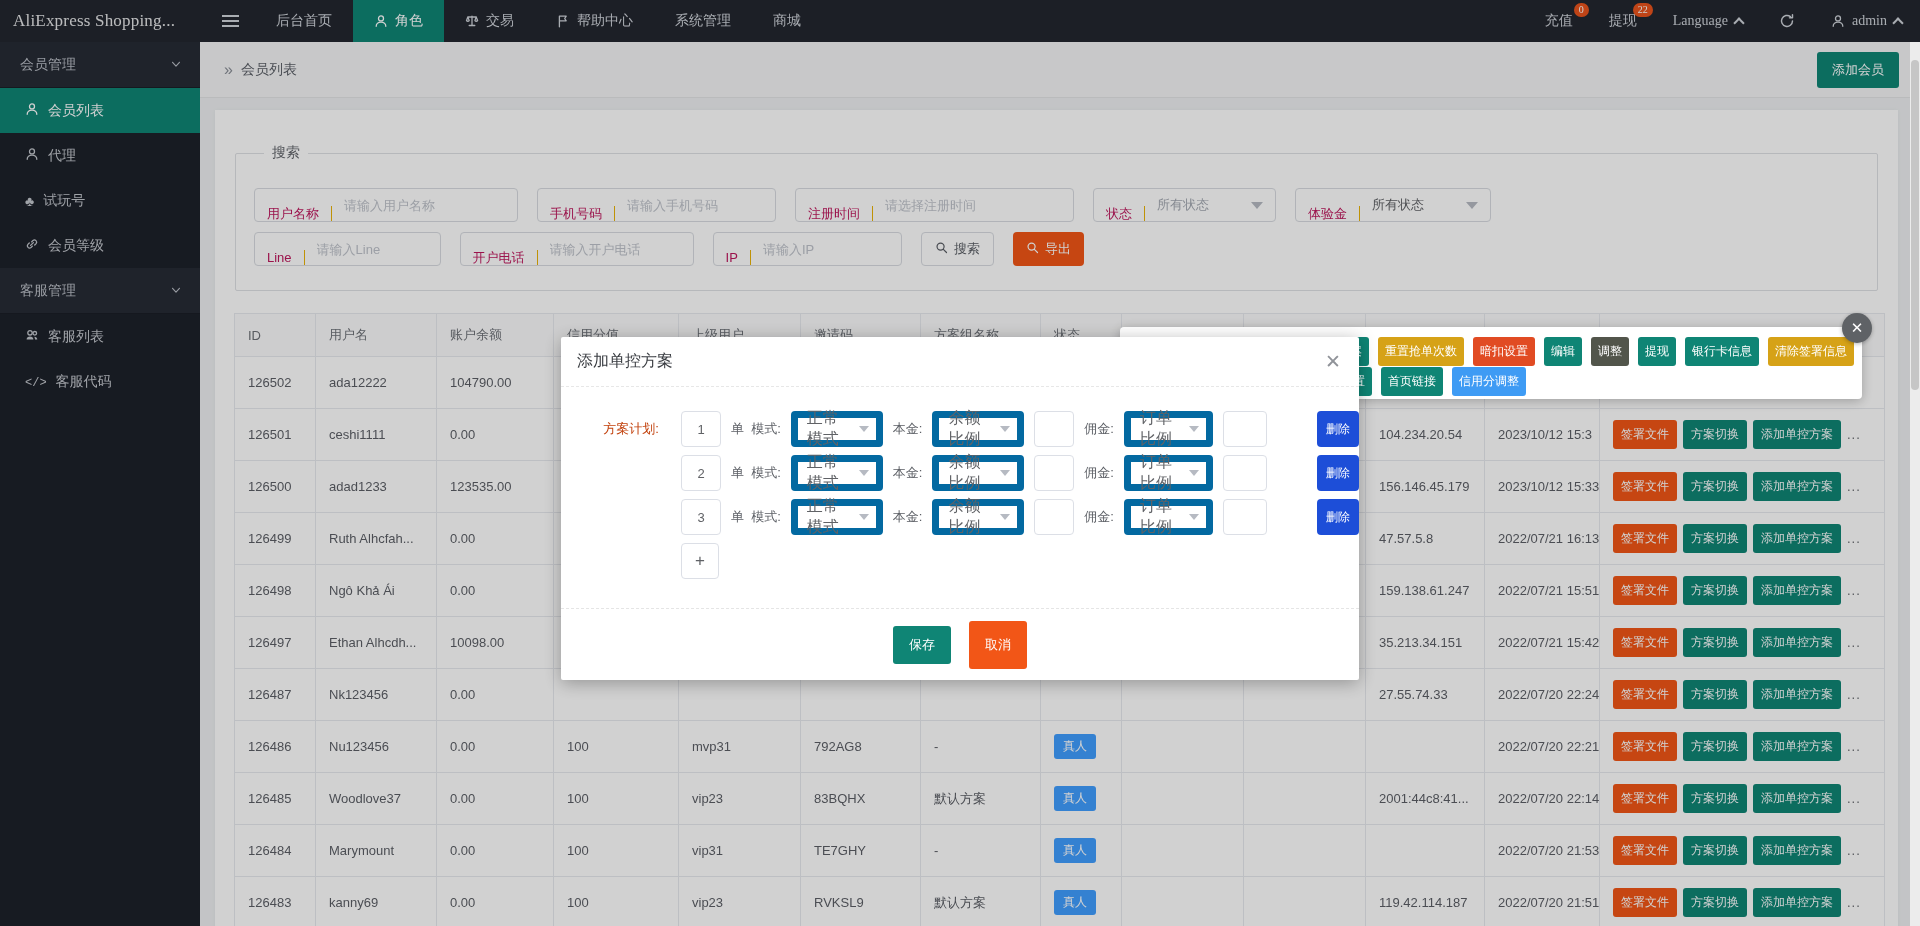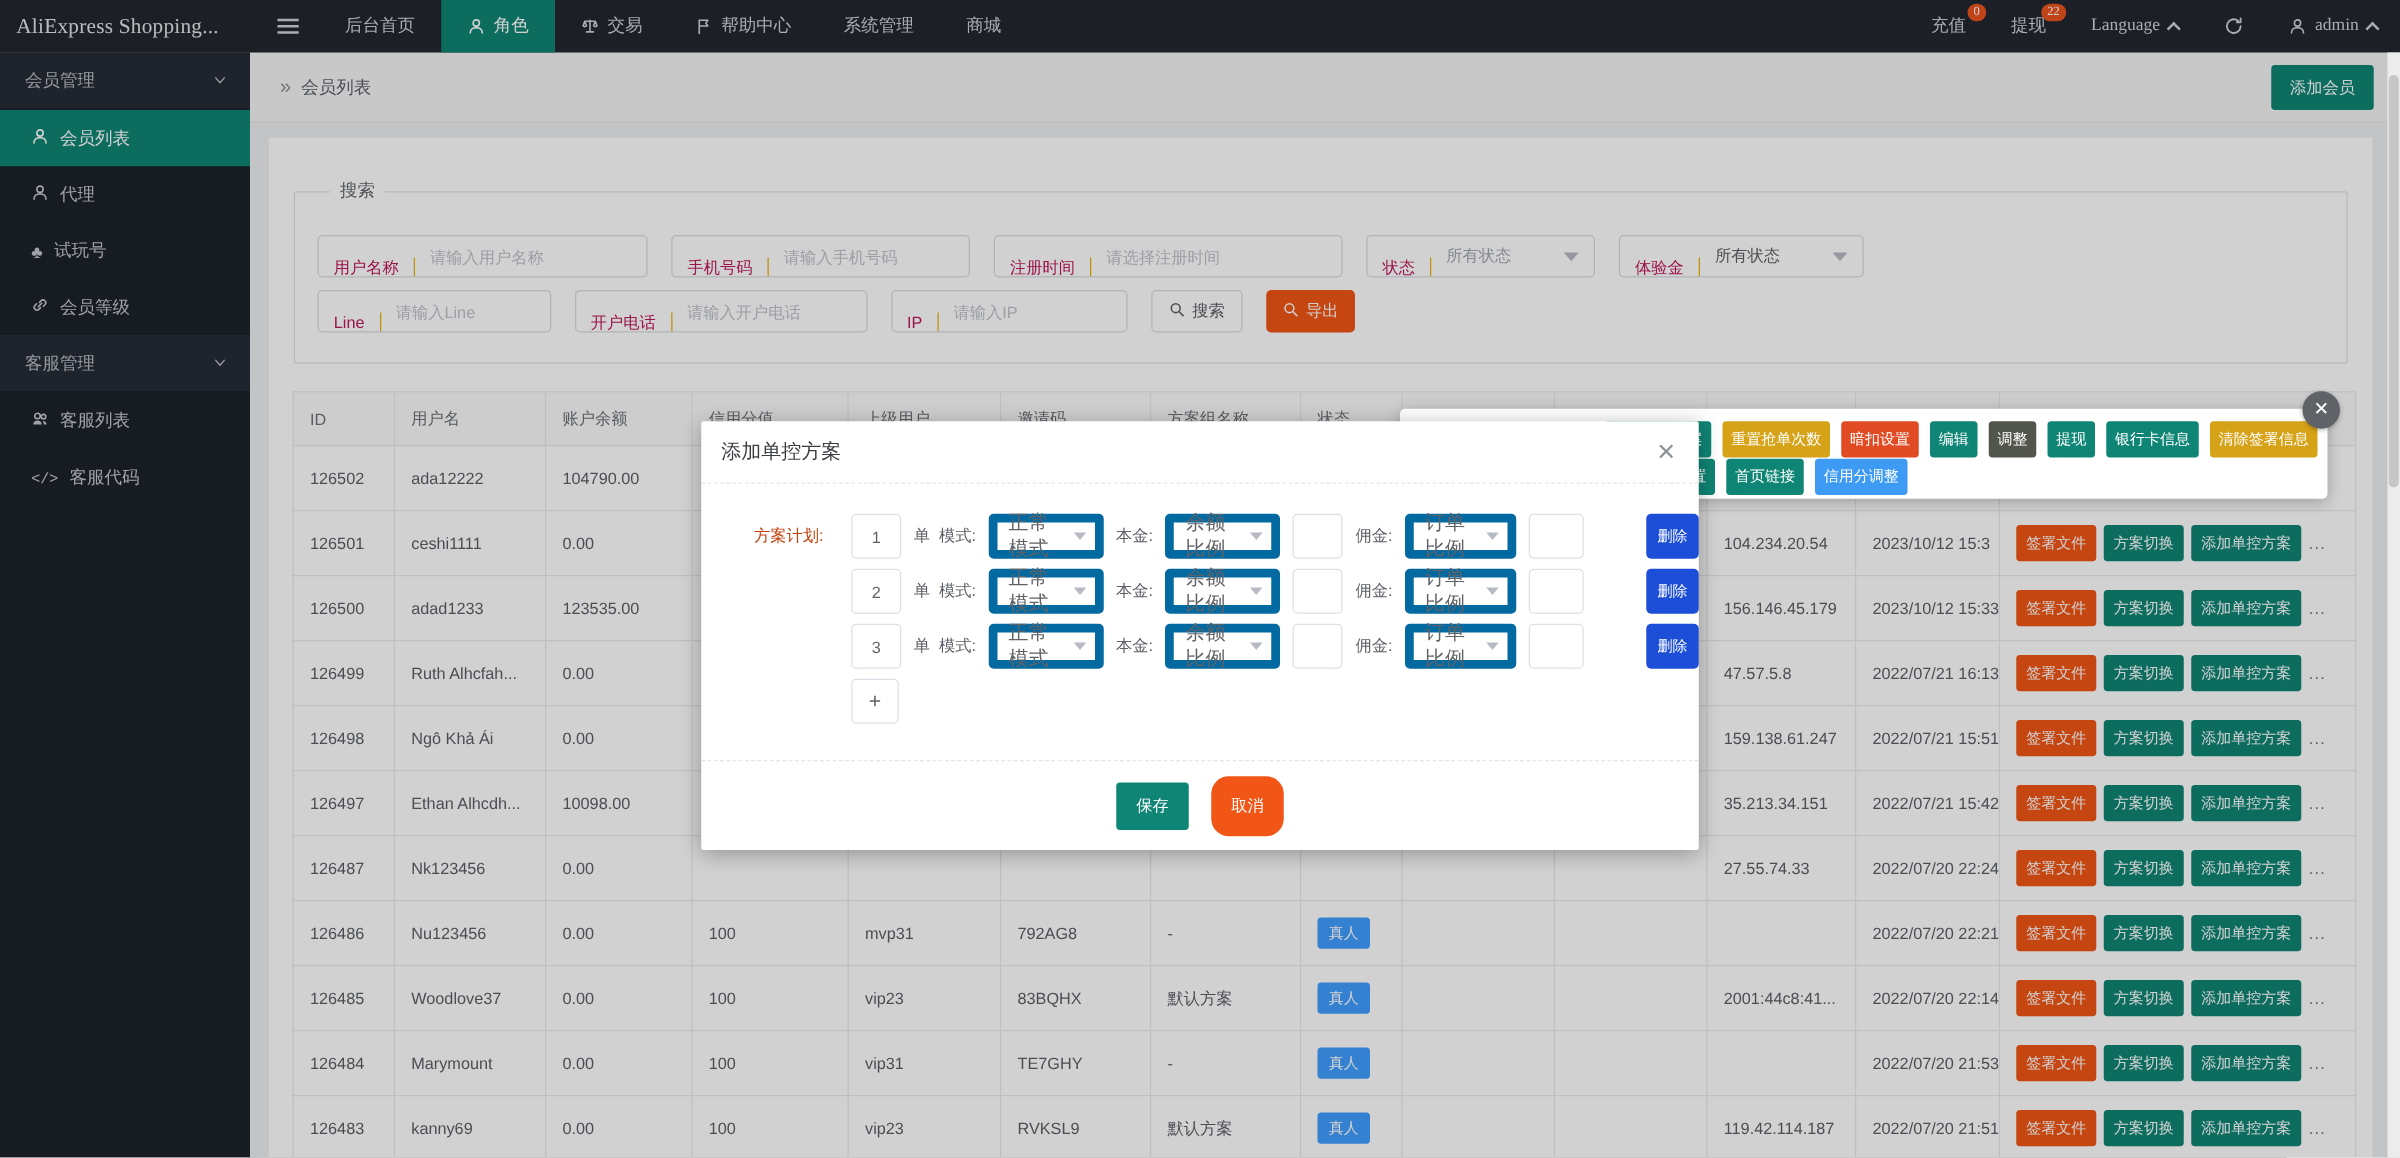--- a/index.html
+++ b/index.html
@@ -84,21 +84,21 @@
   .m-label { width:80px; text-align:center; font-size:13px; color:#c2410c; flex:none; }
   .m-num { width:40px; height:36px; border:1px solid #dcdfe6; border-radius:4px; text-align:center; font-size:13px; color:#606266; outline:none; }
   .m-lbl2 { font-size:13px; color:#5d6066; white-space:nowrap; }
   .m-sel { width:95px; height:36px; border:7px solid #0369a1; border-radius:4px; display:flex; align-items:center; justify-content:space-between; padding:0 7px 0 9px; font-size:16px; color:#606266; cursor:pointer; }
   .m-sel .caret-down { margin-left:4px; border-left-width:5px; border-right-width:5px; border-top-width:6px; }
   .m-inp { width:40px; height:36px; border:1px solid #dcdfe6; border-radius:4px; outline:none; }
   .m-del { width:44px; height:36px; background:#1d4ed8; color:#fff; border:none; border-radius:4px; font-size:12px; margin-left:40px; cursor:pointer; }
   .m-plus { width:38px; height:36px; border:1px solid #dcdfe6; border-radius:4px; background:#fff; font-size:17px; color:#606266; cursor:pointer; margin-left:90px; }
   .modal-foot { height:72px; border-top:1px dashed #e5e5e5; display:flex; align-items:center; justify-content:center; gap:18px; }
   .m-save { width:58px; height:38px; background:#0F8575; color:#fff; border:none; border-radius:3px; font-size:13px; cursor:pointer; }
-  .m-cancel { width:58px; height:48px; background:#F25617; color:#fff; border:none; border-radius:14px; font-size:13px; cursor:pointer; }
+  .m-cancel { width:58px; height:48px; background:#F25617; color:#fff; border:none; border-radius:3px; font-size:13px; cursor:pointer; }
 
   .scrollbar { position:fixed; top:42px; right:0; bottom:0; width:10px; background:#ececec; z-index:80; }
   .scroll-thumb { position:absolute; top:18px; left:1px; width:8px; height:330px; border-radius:4px; background:#c6c6c6; cursor:pointer; }
 </style>
 </head>
 <body>
 
 <div class="app">
 
   <header class="navbar">

